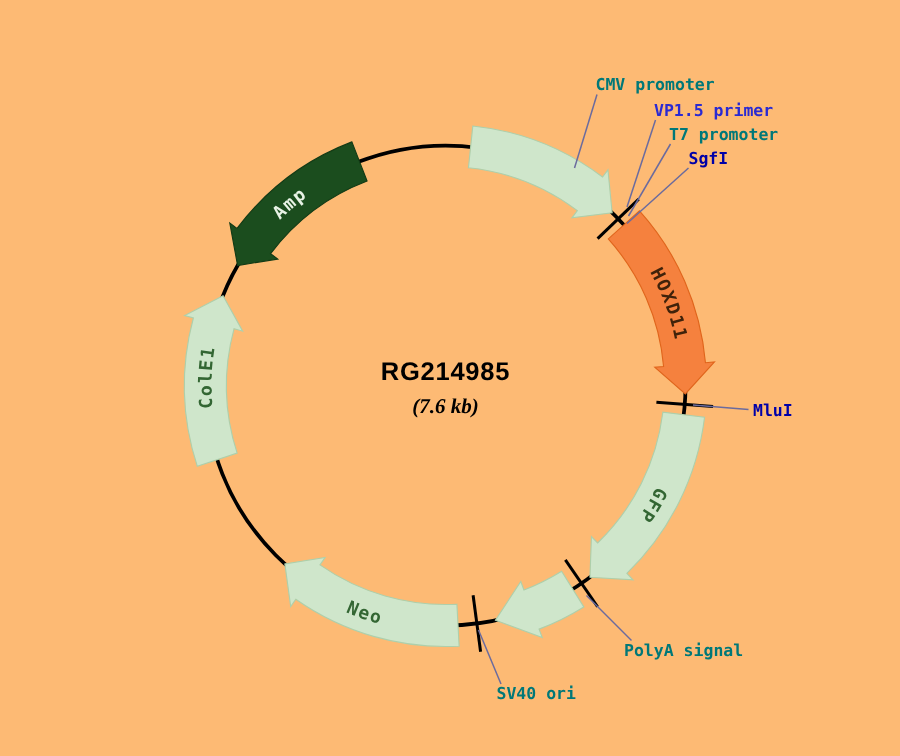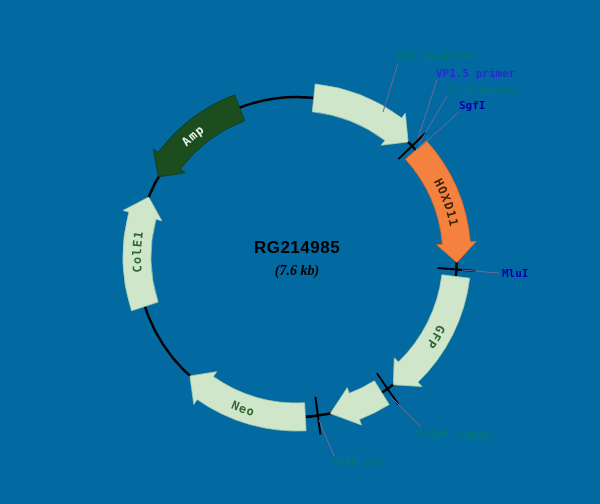--- a/index.html
+++ b/index.html
@@ -1,20 +1,20 @@
 <!DOCTYPE html>
 <html><head>
 <meta charset="utf-8">
 <style>
   html, body { margin: 0; padding: 0; background: #ffffff; }
   .stage {
     position: relative;
     width: 600px;
     height: 504px;
-    background: #0369a1;
+    background: #fdba74;
     overflow: hidden;
     font-family: "DejaVu Sans Mono", monospace;
   }
   svg { display: block; }
   .center-name {
     font-family: "Liberation Sans", sans-serif;
     font-size: 17px;
     font-weight: bold;
     fill: #000000;
     letter-spacing: 0.5px;

